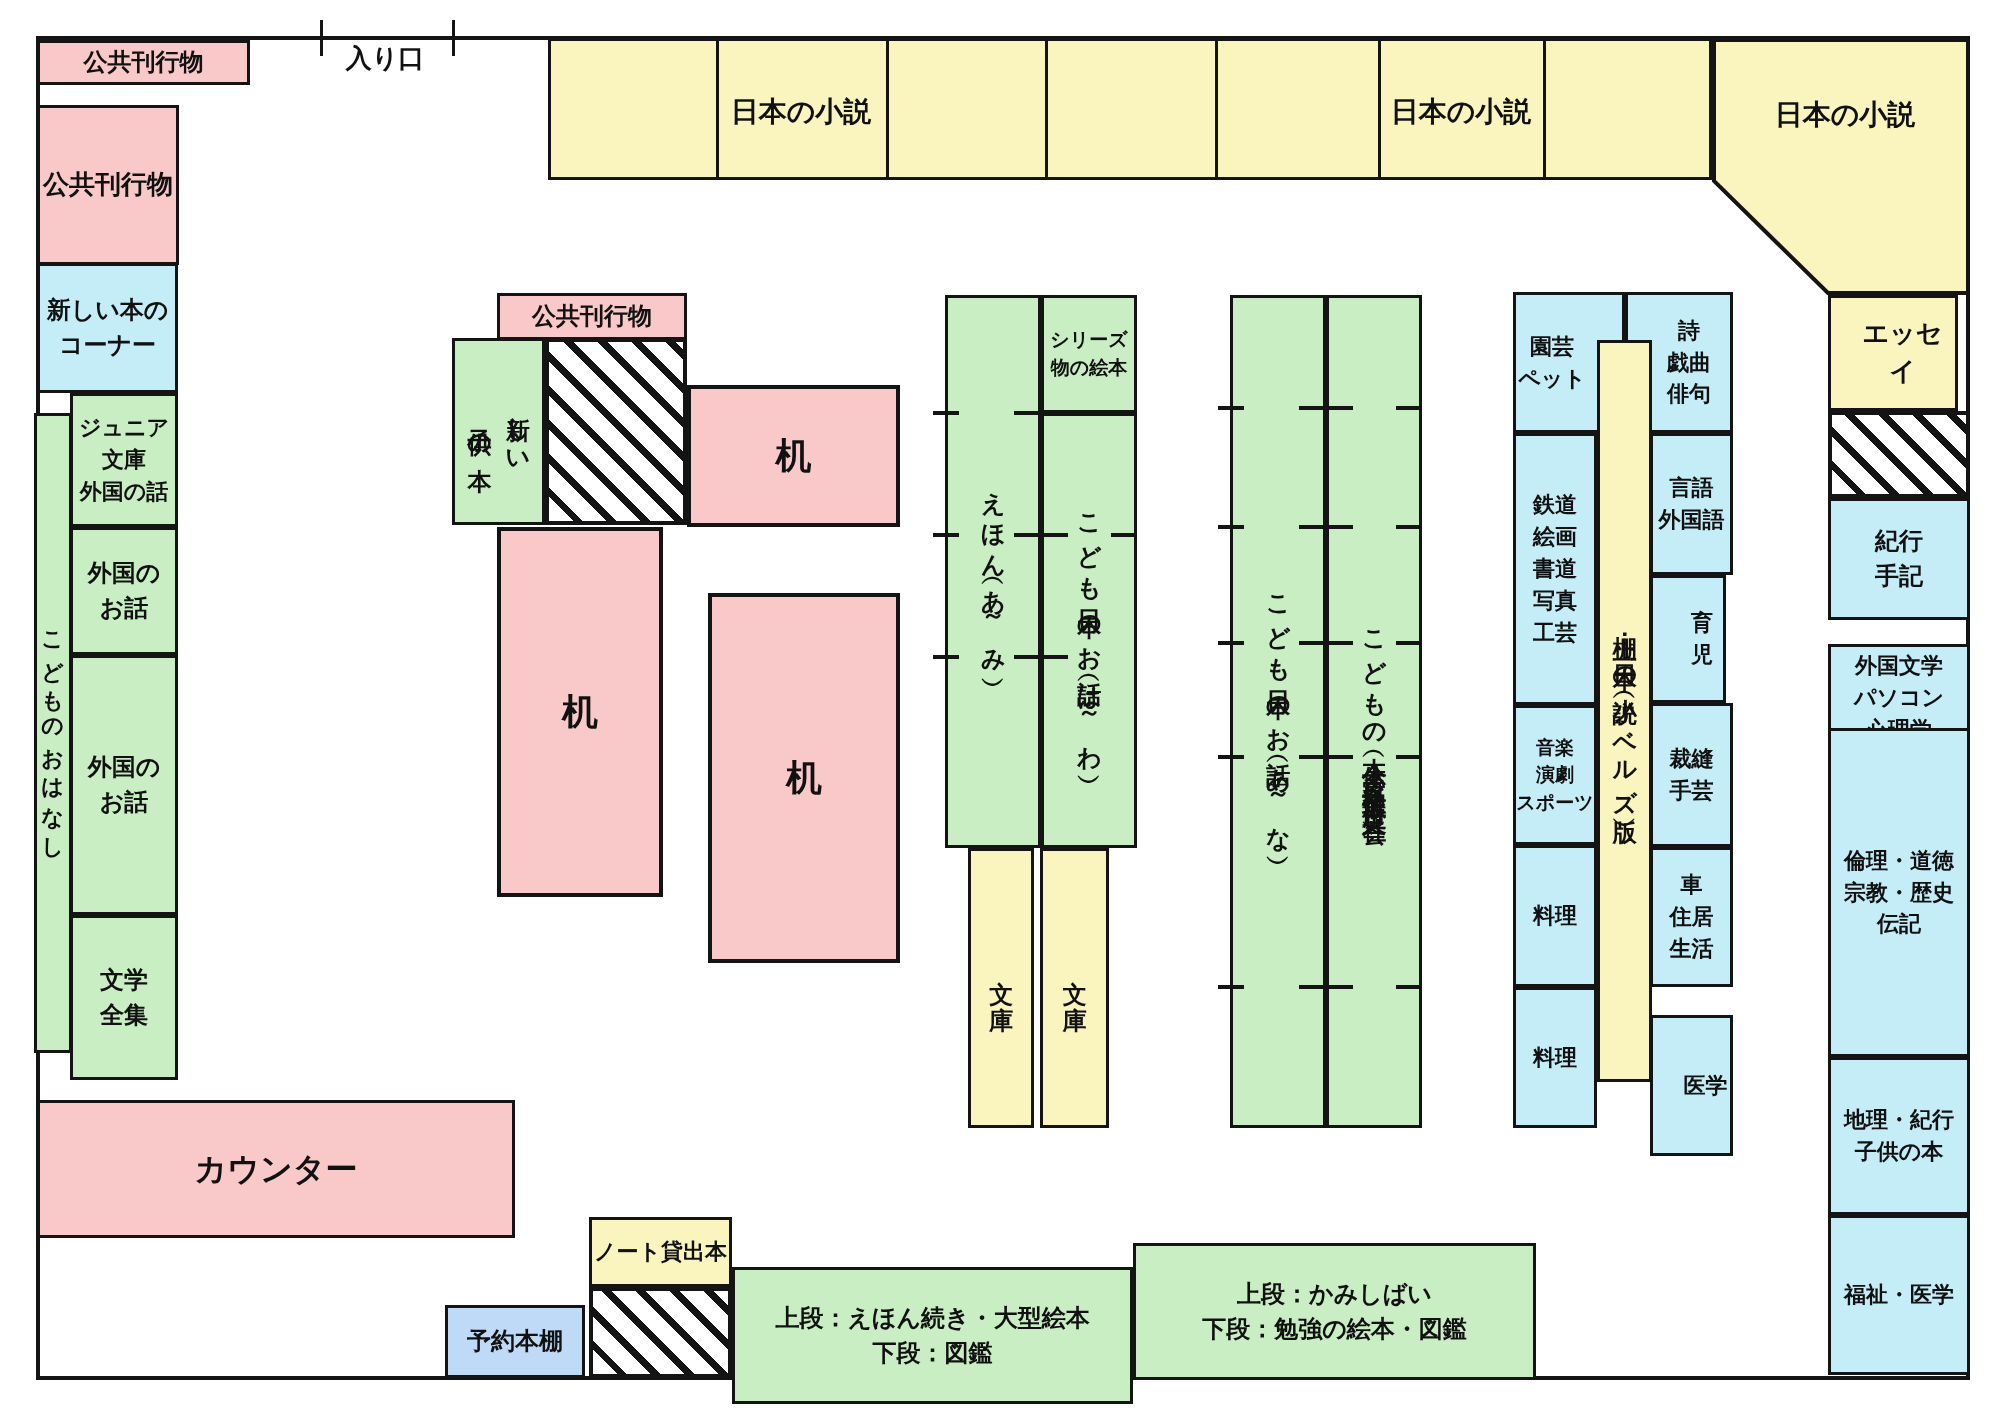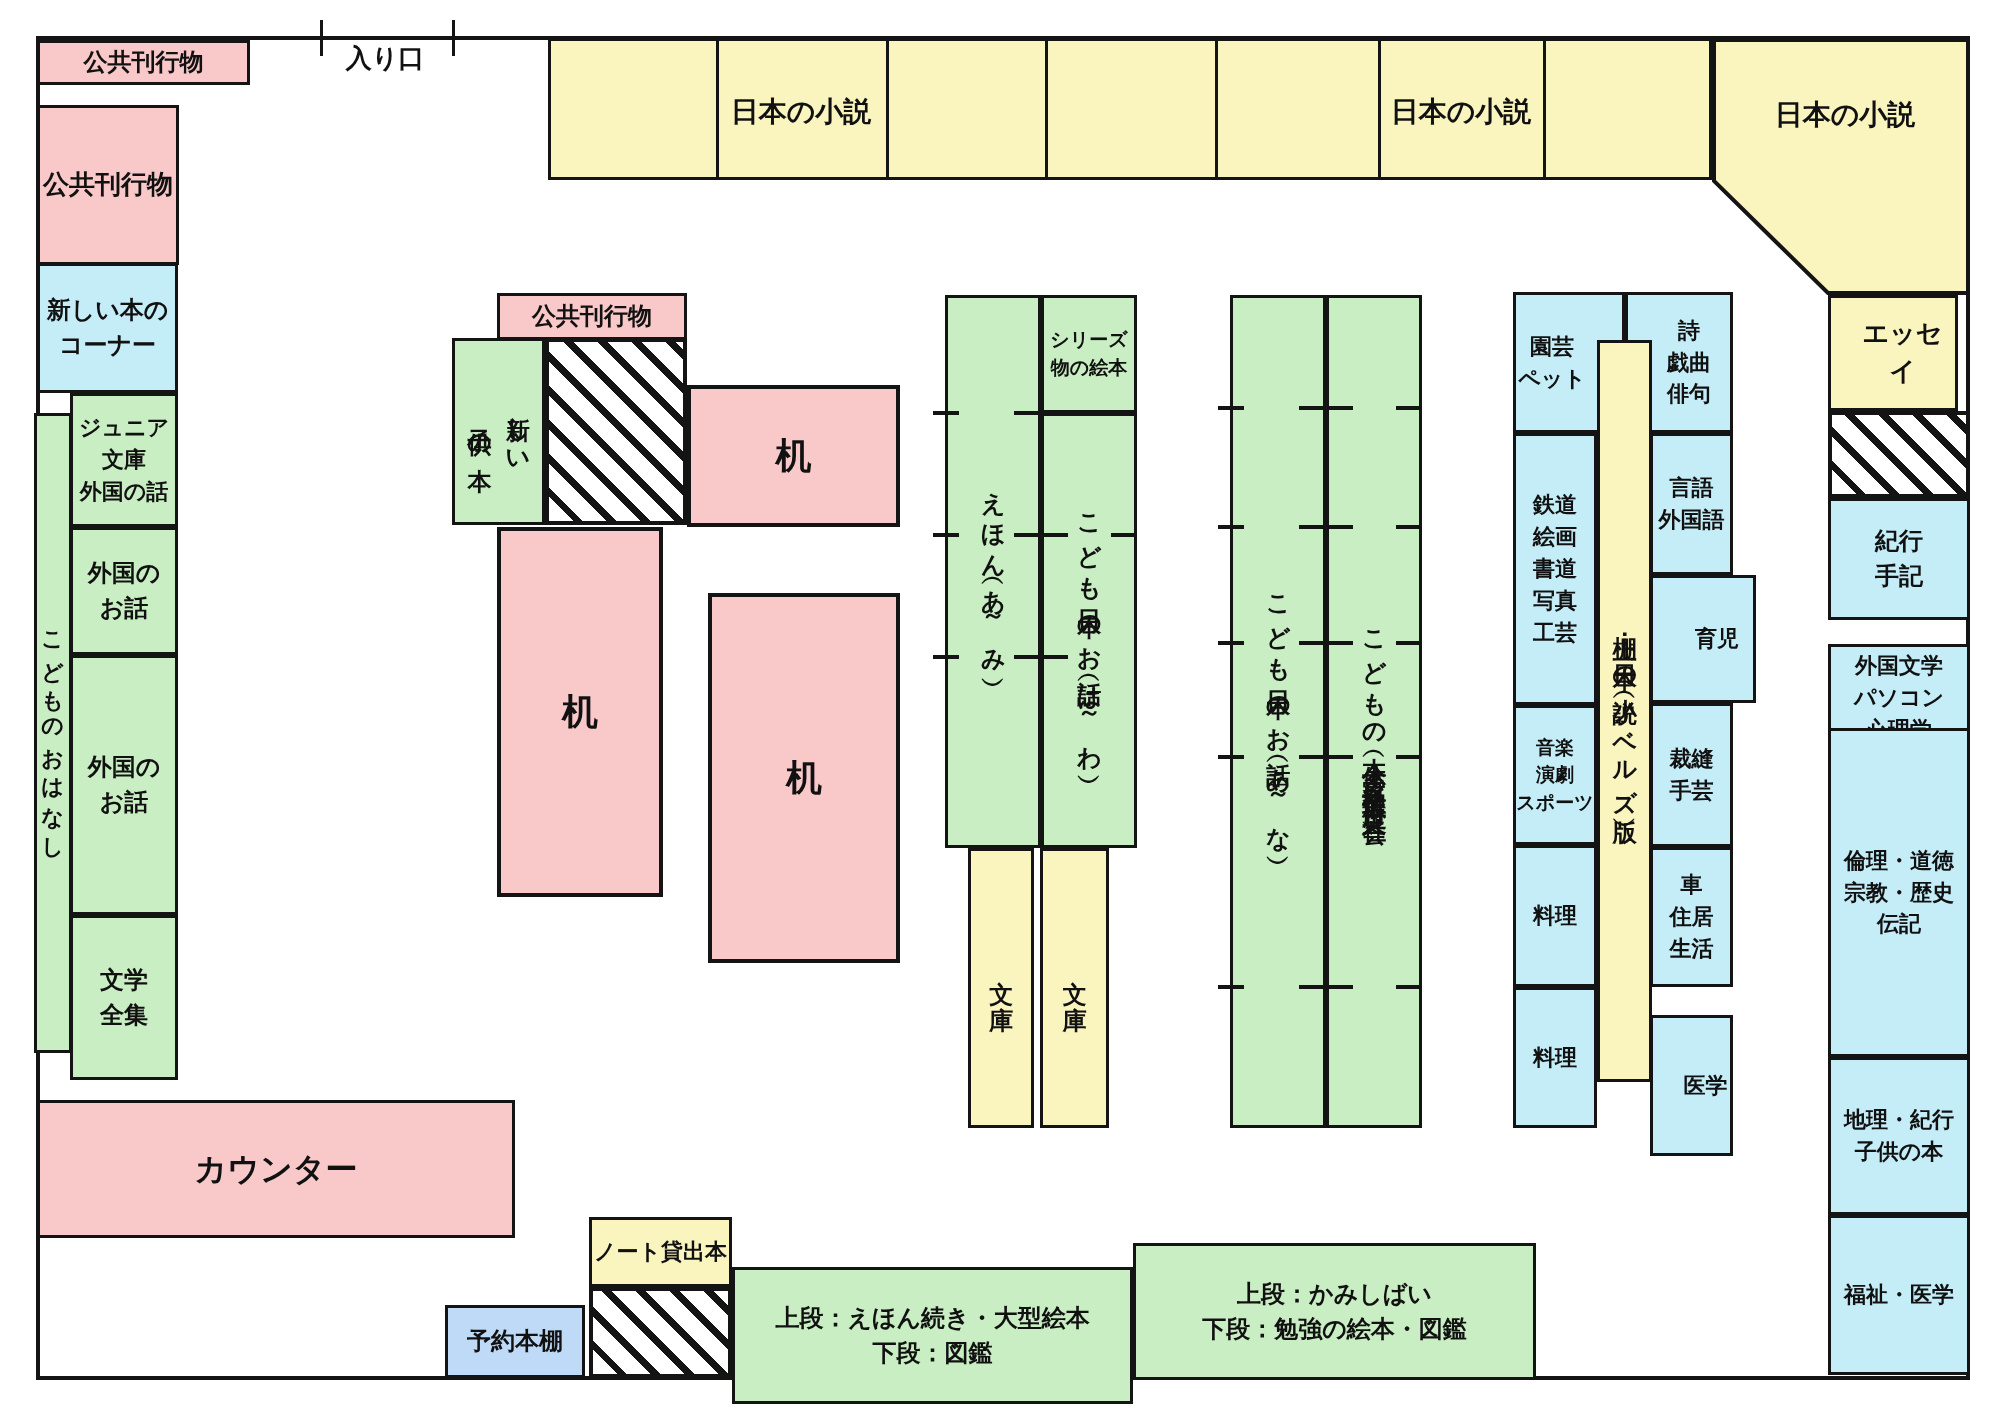--- a/index.html
+++ b/index.html
@@ -209,21 +209,21 @@
 <div class="box cyan fs22" style="left:1513px;top:845px;width:84px;height:142px;">
     <span>料理</span>
   </div>
 <div class="box cyan fs22" style="left:1513px;top:987px;width:84px;height:141px;">
     <span>料理</span>
   </div>
 <div class="box cyan fs22" style="left:1650px;top:433px;width:83px;height:142px;">
     <span>言語
 外国語</span>
   </div>
-<div class="box cyan fs22" style="left:1650px;top:575px;width:106px;height:128px;padding-left:28px;">
+<div class="box cyan fs22" style="left:1650px;top:575px;width:76px;height:128px;padding-left:28px;">
     <span>育児</span>
   </div>
 <div class="box cyan fs22" style="left:1650px;top:703px;width:83px;height:144px;">
     <span>裁縫
 手芸</span>
   </div>
 <div class="box cyan fs22" style="left:1650px;top:847px;width:83px;height:140px;">
     <span>車
 住居
 生活</span>

